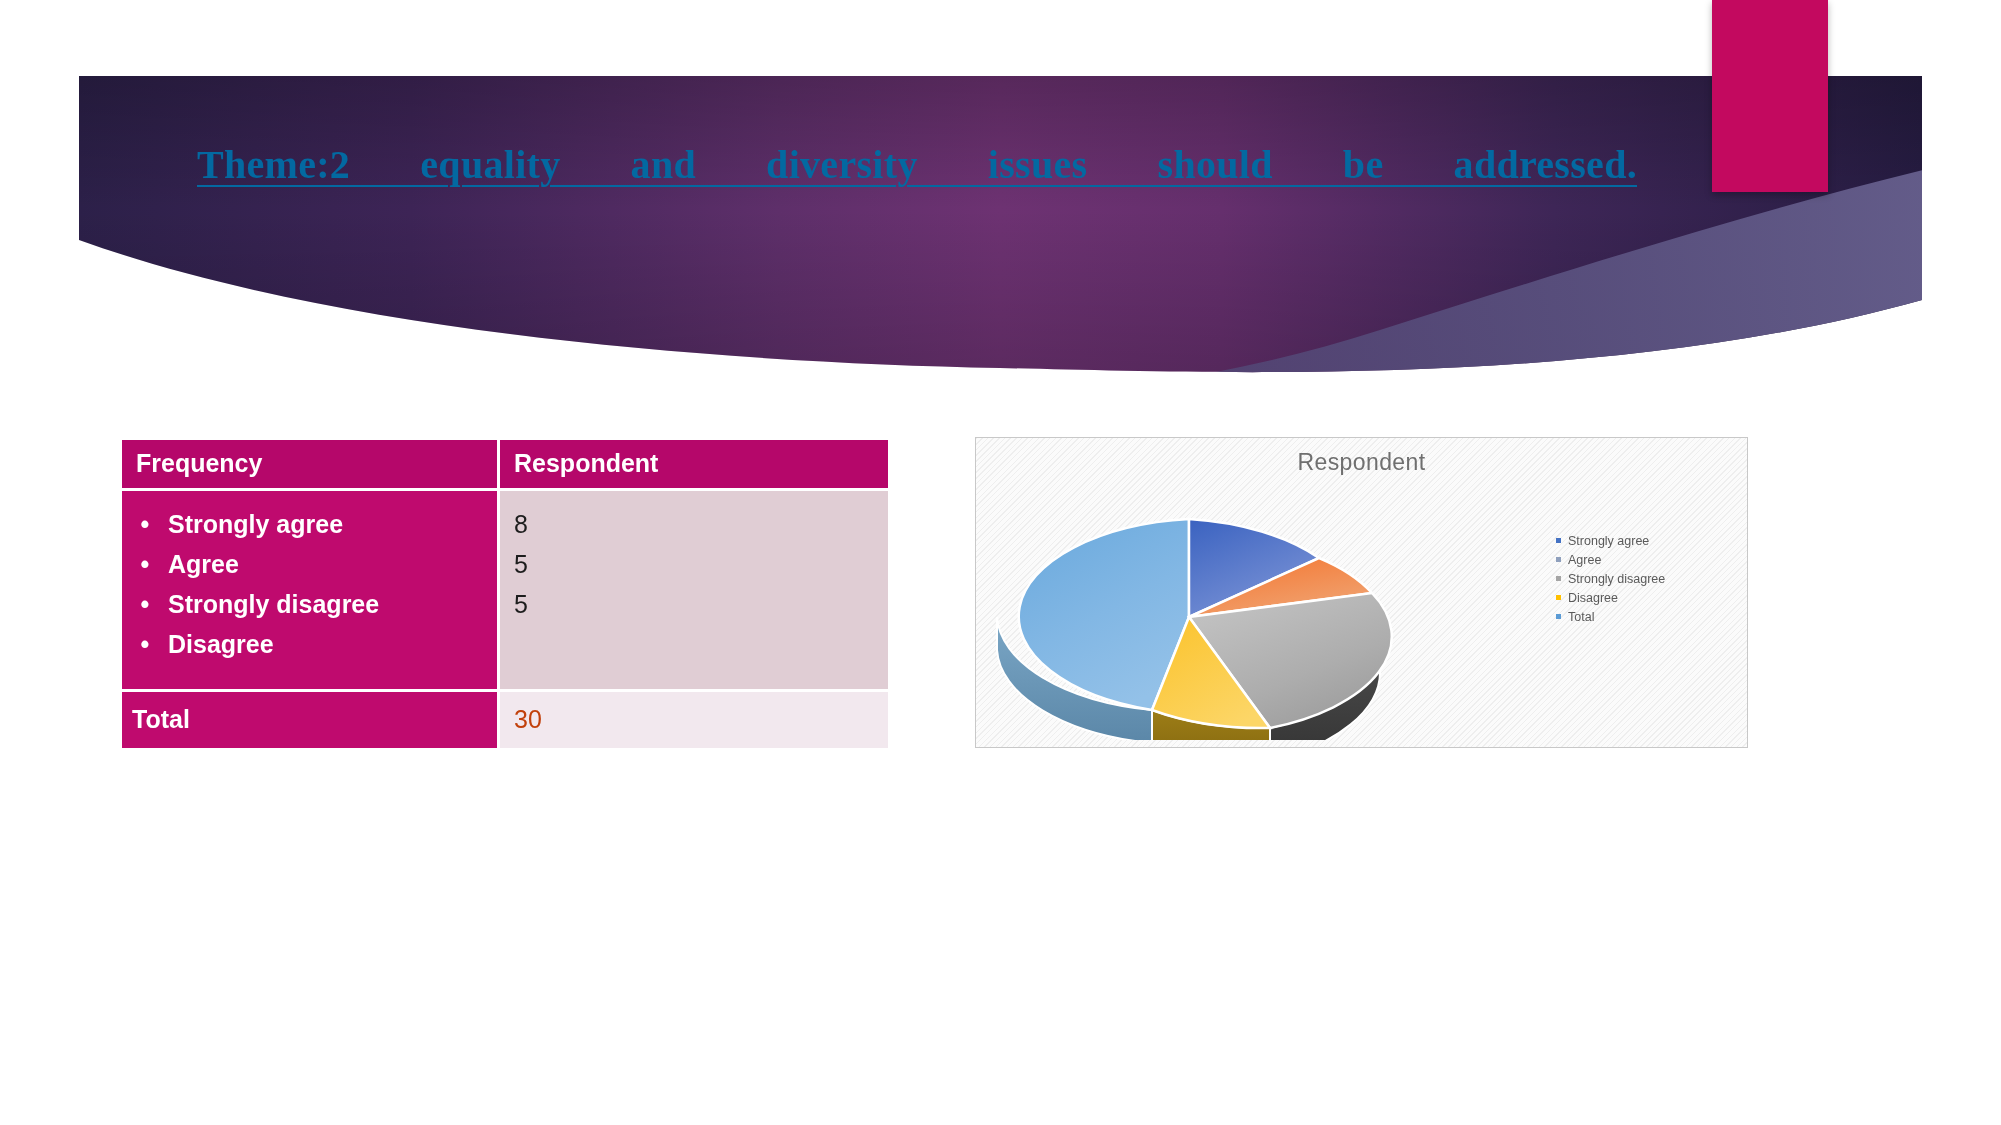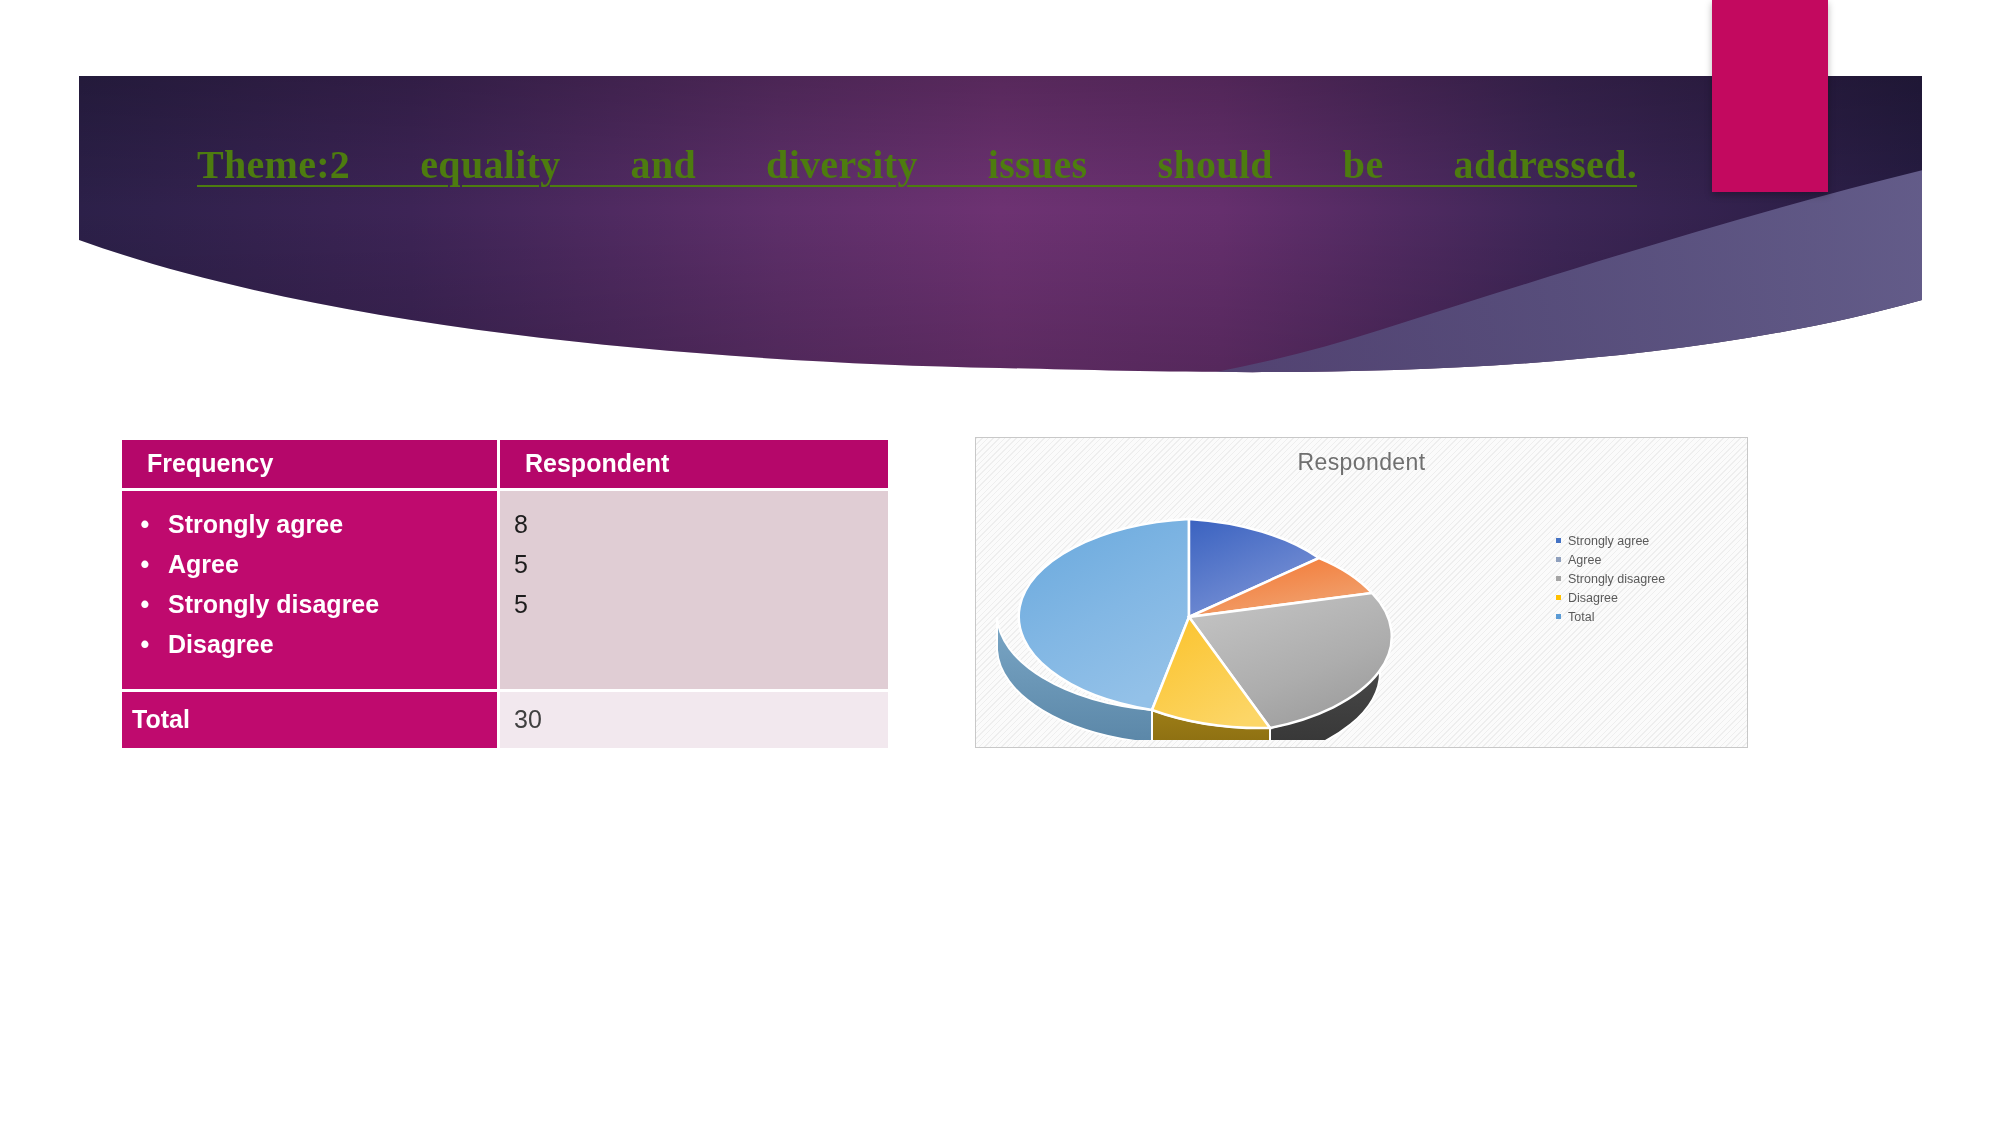--- a/index.html
+++ b/index.html
@@ -46,21 +46,21 @@
 
   
   #title {
     position: absolute;
     left: 197px;
     top: 140px;
     width: 1440px;
     font-family: "Liberation Serif", serif;
     font-weight: bold;
     font-size: 40px;
-    color: #4d7c0f;
+    color: #0369a1;
     text-align: justify;
     text-align-last: justify;
     text-decoration: underline;
     text-underline-offset: 7px;
     text-decoration-thickness: 2px;
     line-height: 1.25;
     letter-spacing: 0.3px;
     white-space: nowrap;
   }
 
@@ -77,21 +77,21 @@
   }
   .t-col-left  { width: 375px; flex: 0 0 375px; box-sizing: border-box; }
   .t-col-right { width: 388px; flex: 0 0 388px; box-sizing: border-box; }
 
   .t-head .t-col-left,
   .t-head .t-col-right {
     background: #b5076a;
     color: #ffffff;
     font-weight: bold;
     font-size: 25px;
-    padding: 9px 0 10px 25px;
+    padding: 9px 0 10px 14px;
   }
   .t-head .t-col-left { margin-right: 3px; }
 
   .t-gap { height: 3px; }
 
   .t-body .t-col-left {
     background: #bf0a6e;
     color: #ffffff;
     margin-right: 3px;
     padding: 14px 0 24px 0;
@@ -126,21 +126,21 @@
   .t-total .t-col-left {
     background: #bf0a6e;
     color: #ffffff;
     font-weight: bold;
     font-size: 25px;
     margin-right: 3px;
     padding: 13px 0 14px 10px;
   }
   .t-total .t-col-right {
     background: #f2e8ee;
-    color: #404040;
+    color: #c2410c;
     font-size: 25px;
     padding: 13px 0 14px 14px;
   }
 
   
   #chart {
     position: absolute;
     left: 975px;
     top: 437px;
     width: 773px;

